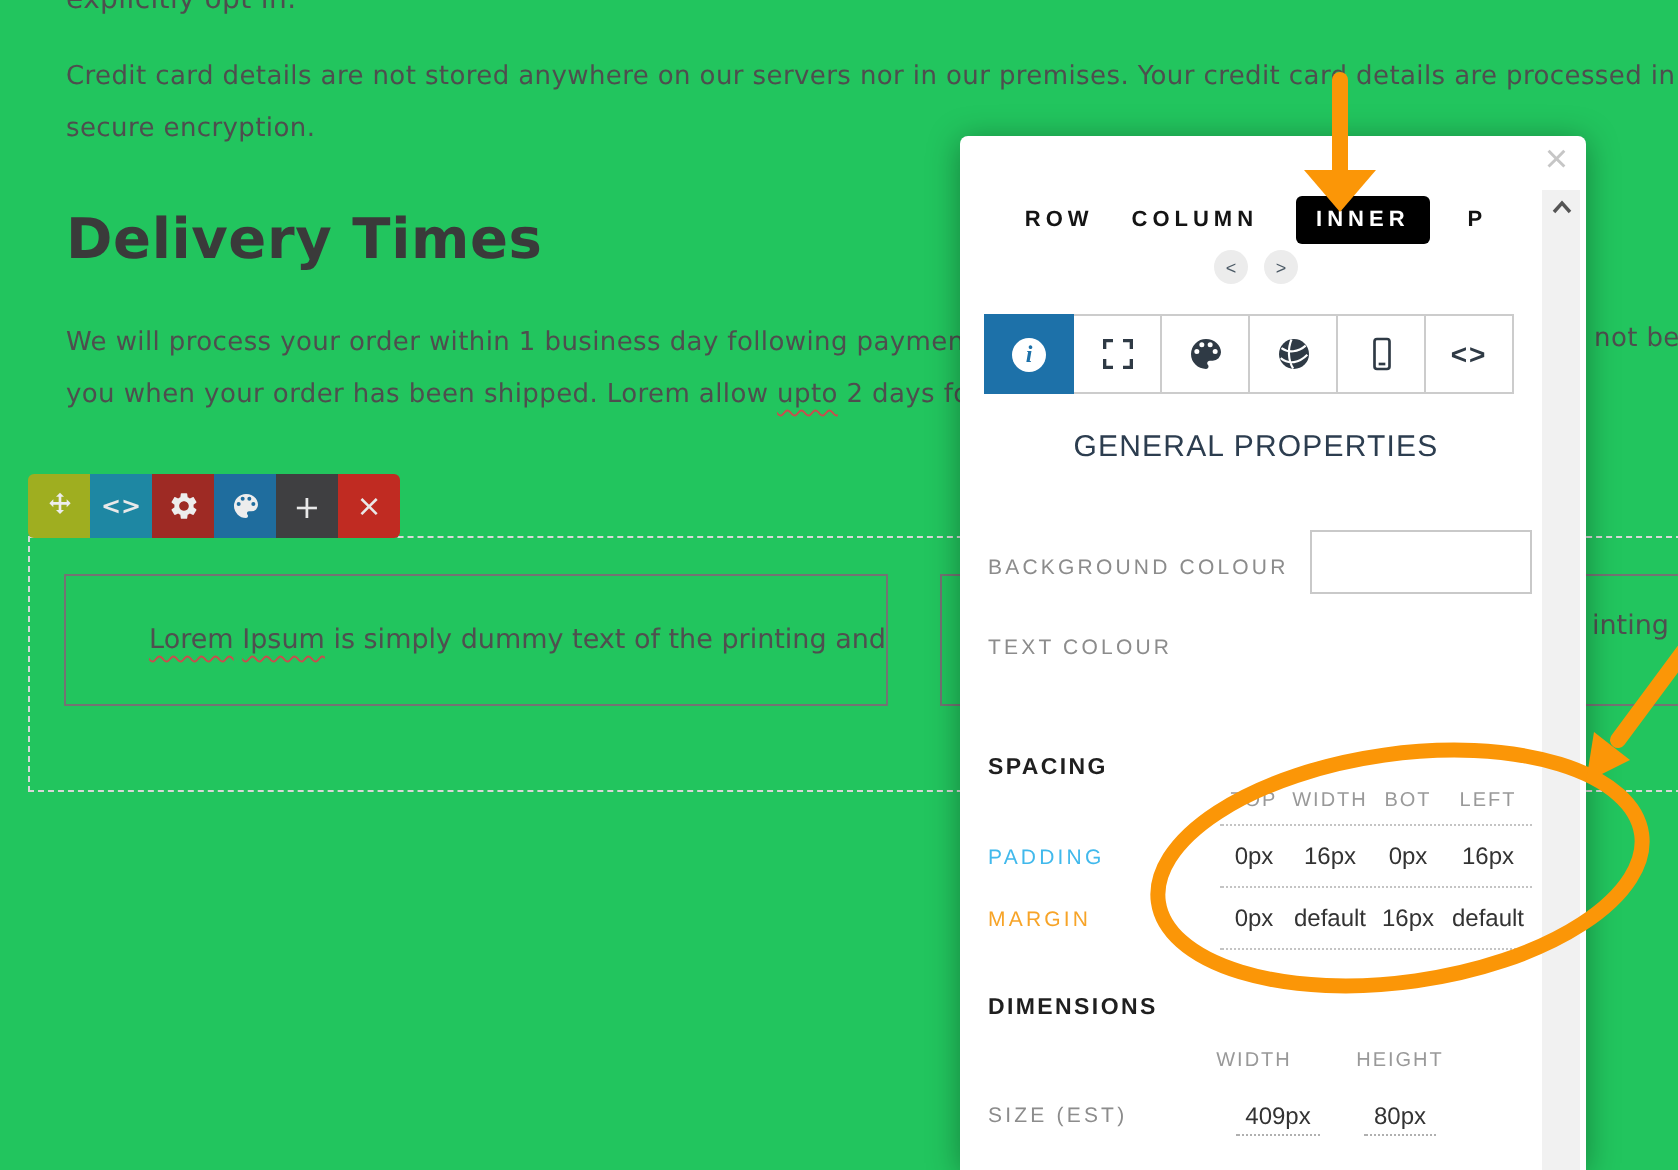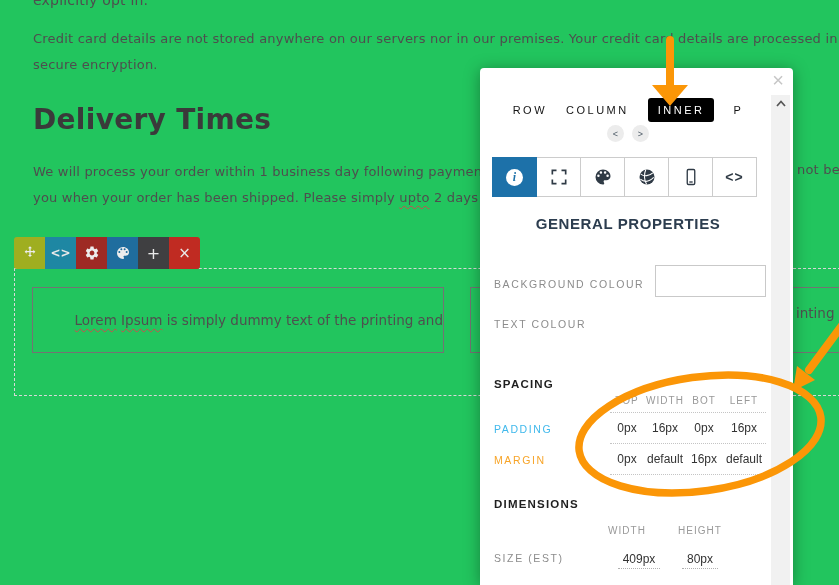--- a/index.html
+++ b/index.html
@@ -33,38 +33,38 @@
   
   .panel{position:absolute;left:480px;top:68px;width:313px;height:517px;background:#fff;
          border-radius:4px 4px 0 0;box-shadow:0 2px 16px rgba(0,0,0,.35);z-index:10;
          font-family:"Liberation Sans",sans-serif;}
   .panel-close{position:absolute;right:9px;top:1px;font-size:20px;color:#c6c6c6;cursor:pointer;}
   .scrollbar{position:absolute;right:3px;top:27px;bottom:0;width:19px;background:#f1f1f1;}
   .scroll-up{display:block;margin:4px auto 0;}
 
   .tabs-row{position:absolute;left:14px;top:30px;width:268px;height:23px;display:flex;
             justify-content:center;align-items:center;gap:19px;font-size:11px;
-            letter-spacing:2.5px;color:#141414;}
+            letter-spacing:2.5px;color:#141414;font-weight:bold;}
   .tab{cursor:pointer;}
   .tab-pill{background:#000;color:#fff;padding:6px 10px;border-radius:3px;}
   .nav-arrows{position:absolute;left:14px;top:57px;width:268px;display:flex;
               justify-content:center;gap:8px;}
   .nav-circle{width:17px;height:17px;border-radius:50%;background:#ececec;color:#4c5a66;
               font-size:9px;display:flex;align-items:center;justify-content:center;cursor:pointer;}
 
   .icon-tabs{position:absolute;left:13px;top:89px;display:flex;}
   .itab{width:45px;height:40px;box-sizing:border-box;border:1px solid #ccc;margin-left:-1px;
         background:#fff;display:flex;align-items:center;justify-content:center;cursor:pointer;}
   .itab.active{background:#1d71a9;border-color:#1d71a9;z-index:1;}
   .info-disc{width:17px;height:17px;border-radius:50%;background:#fff;color:#1d71a9;
              font:italic bold 12px/17px "Liberation Serif",serif;text-align:center;}
   .itab-code{font-size:14px;font-weight:bold;color:#2f3a45;letter-spacing:1px;}
 
   .section-title{position:absolute;left:14px;top:147px;width:268px;text-align:center;
-                 font-size:15px;font-weight:bold;color:#2c3d4f;letter-spacing:.6px;}
+                 font-size:15px;font-weight:normal;color:#2c3d4f;letter-spacing:.6px;}
   .plabel{position:absolute;left:14px;font-size:10.5px;letter-spacing:1.6px;color:#8c8c8c;}
   .bg-input{position:absolute;left:175px;top:197px;width:105px;height:28px;
             border:1px solid #c9c9c9;background:#fff;}
   .swatch{position:absolute;left:175px;top:237px;width:107px;height:30px;background:#444;
           color:#fff;font-size:12.5px;line-height:30px;padding-left:7px;box-sizing:border-box;cursor:pointer;}
 
   .group-title{position:absolute;left:14px;font-size:11.5px;font-weight:bold;
                color:#1f1f1f;letter-spacing:1.2px;}
   .sp-table{position:absolute;left:14px;top:320px;width:268px;}
   .sp-row{display:flex;align-items:center;}
@@ -90,21 +90,21 @@
 </head>
 <body>
 <div class="stage">
 
   <div class="pg-text" style="left:33px;top:-8px;font-size:14px">explicitly opt in.</div>
   <div class="pg-text" style="left:33px;top:31px">Credit card details are not stored anywhere on our servers nor in our premises. Your credit card details are processed in rea</div>
   <div class="pg-text" style="left:33px;top:57px">secure encryption.</div>
   <div class="pg-heading">Delivery Times</div>
   <div class="pg-text" style="left:33px;top:164px">We will process your order within 1 business day following payment</div>
   <div class="pg-text" style="left:797px;top:162px">not be</div>
-  <div class="pg-text" style="left:33px;top:190px"><span>you when your order has been shipped. Please simply</span> <span class="sp-err">upto</span> <span>2 days fo</span></div>
+  <div class="pg-text" style="left:33px;top:190px"><span>you when your order has been shipped. Lorem allow</span> <span class="sp-err">upto</span> <span>2 days fo</span></div>
 
   <div class="ed-toolbar">
     <div class="ed-btn" style="background:#9fae20">
       <svg width="16" height="16" viewBox="0 0 24 24">
           <path fill="#ededed" d="M12 2l3 3h-2v4h4V7l3 3-3 3v-2h-4v4h2l-3 3-3-3h2v-4H7v2l-3-3 3-3v2h4V5H9l3-3z"></path>
         </svg>
     </div>
     <div class="ed-btn" style="background:#1e87a3;font-weight:bold;font-size:12px">
         <span>&lt;&gt;</span>
       </div>

